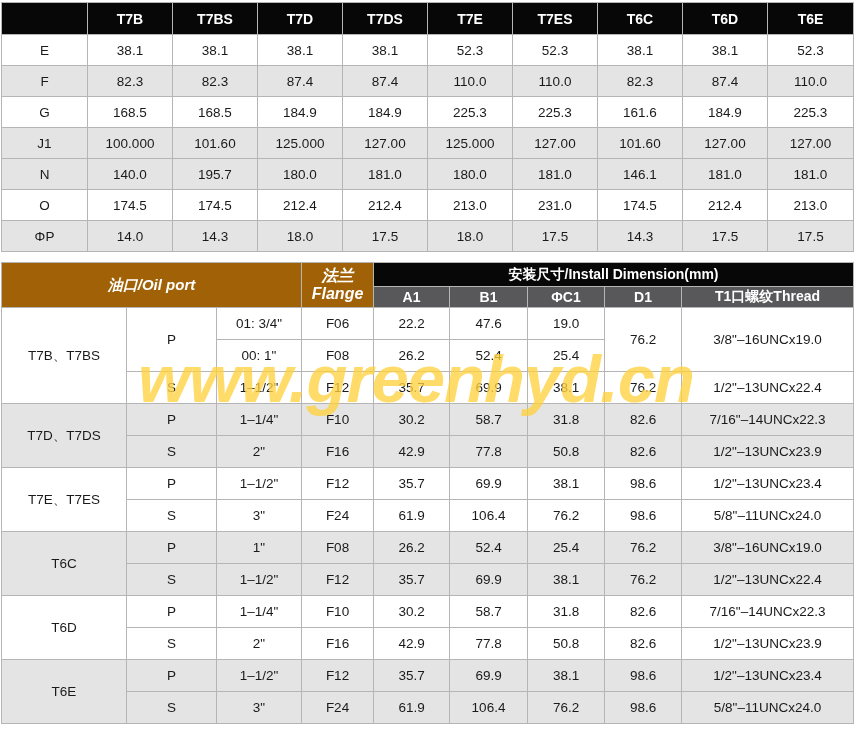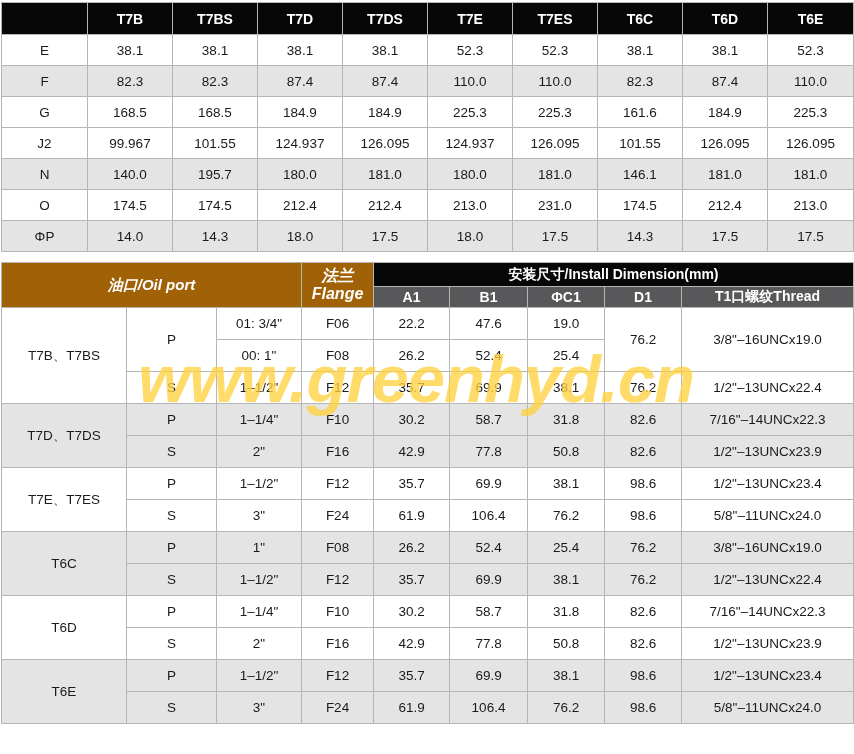--- a/index.html
+++ b/index.html
@@ -121,31 +121,31 @@
           <td>168.5</td>
           <td>168.5</td>
           <td>184.9</td>
           <td>184.9</td>
           <td>225.3</td>
           <td>225.3</td>
           <td>161.6</td>
           <td>184.9</td>
           <td>225.3</td>
         </tr>
-        <tr>
-          <td>J2</td>
-          <td>99.967</td>
-          <td>101.55</td>
-          <td>124.937</td>
-          <td>126.095</td>
-          <td>124.937</td>
-          <td>126.095</td>
-          <td>101.55</td>
-          <td>126.095</td>
-          <td>126.095</td>
+        <tr class="shade">
+          <td>J1</td>
+          <td>100.000</td>
+          <td>101.60</td>
+          <td>125.000</td>
+          <td>127.00</td>
+          <td>125.000</td>
+          <td>127.00</td>
+          <td>101.60</td>
+          <td>127.00</td>
+          <td>127.00</td>
         </tr>
         <tr class="shade">
           <td>N</td>
           <td>140.0</td>
           <td>195.7</td>
           <td>180.0</td>
           <td>181.0</td>
           <td>180.0</td>
           <td>181.0</td>
           <td>146.1</td>

